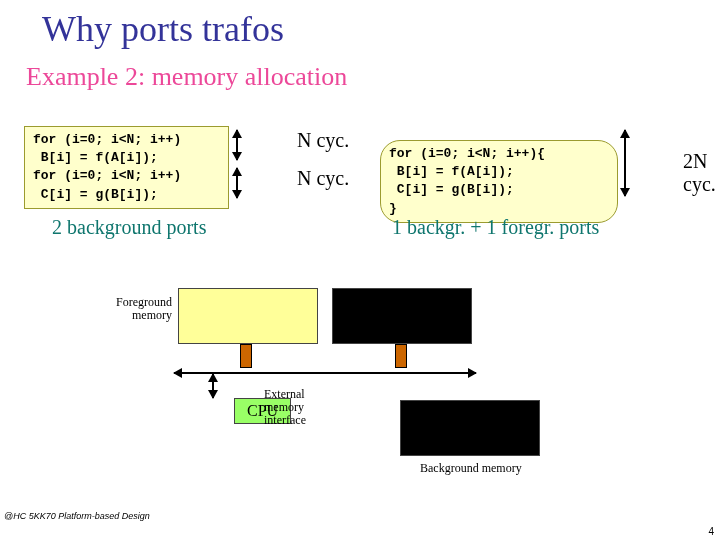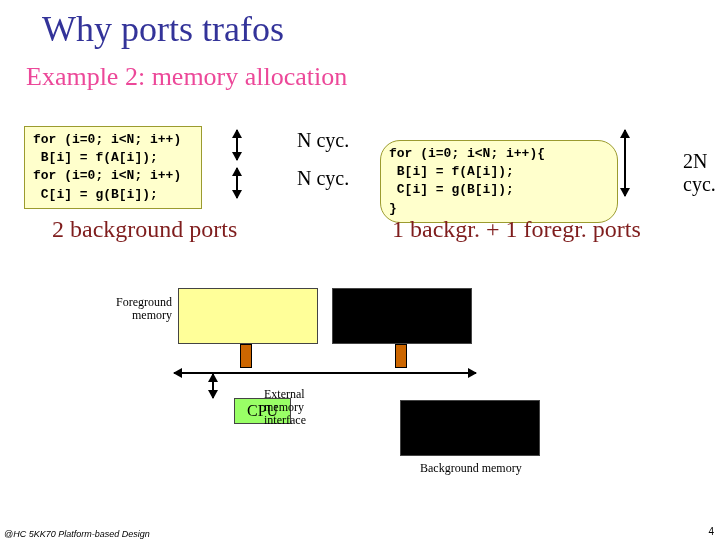--- a/index.html
+++ b/index.html
@@ -33,21 +33,21 @@
     position: absolute;
     background: #FFFFCC;
     border: 1px solid #9b9b2f;
     font-family: "Courier New", Courier, monospace;
     font-size: 13px;
     font-weight: bold;
     line-height: 1.4;
     padding: 4px 8px;
     white-space: pre;
   }
-  #code-left { left: 24px; top: 126px; width: 178px; }
+  #code-left { left: 24px; top: 126px; width: 205px; }
   #code-right { left: 380px; top: 140px; width: 238px; border-radius: 20px; }
   .arrow {
     position: absolute;
     width: 2px;
     background: #000;
   }
   .arrow::before, .arrow::after {
     content: "";
     position: absolute;
     left: 50%;
@@ -61,22 +61,22 @@
   .label {
     position: absolute;
     font-family: "Times New Roman", Times, serif;
     font-size: 20px;
     color: #000;
     margin-left: 47px;
   }
   .caption {
     position: absolute;
     font-family: "Times New Roman", Times, serif;
-    font-size: 24px;
-    color: #7f1d1d;
+    font-size: 20px;
+    color: #0f766e;
   }
   
   .blk {
     position: absolute;
     border: 1px solid #444;
   }
   .fg-box { background: #FFFF99; }
   .bg-box { background: #000; }
   .cpu-box {
     position: absolute;
@@ -96,21 +96,21 @@
   .dlabel {
     position: absolute;
     font-family: "Times New Roman", Times, serif;
     font-size: 12px;
     color: #000;
     line-height: 1.1;
   }
   .footer {
     position: absolute;
     left: 4px;
-    bottom: 1px;
+    bottom: 19px;
     font-family: Arial, sans-serif;
     font-size: 9px;
     color: #000;
     font-style: italic;
   }
   .pagenum {
     position: absolute;
     right: 6px;
     bottom: 3px;
     font-family: Arial, sans-serif;

